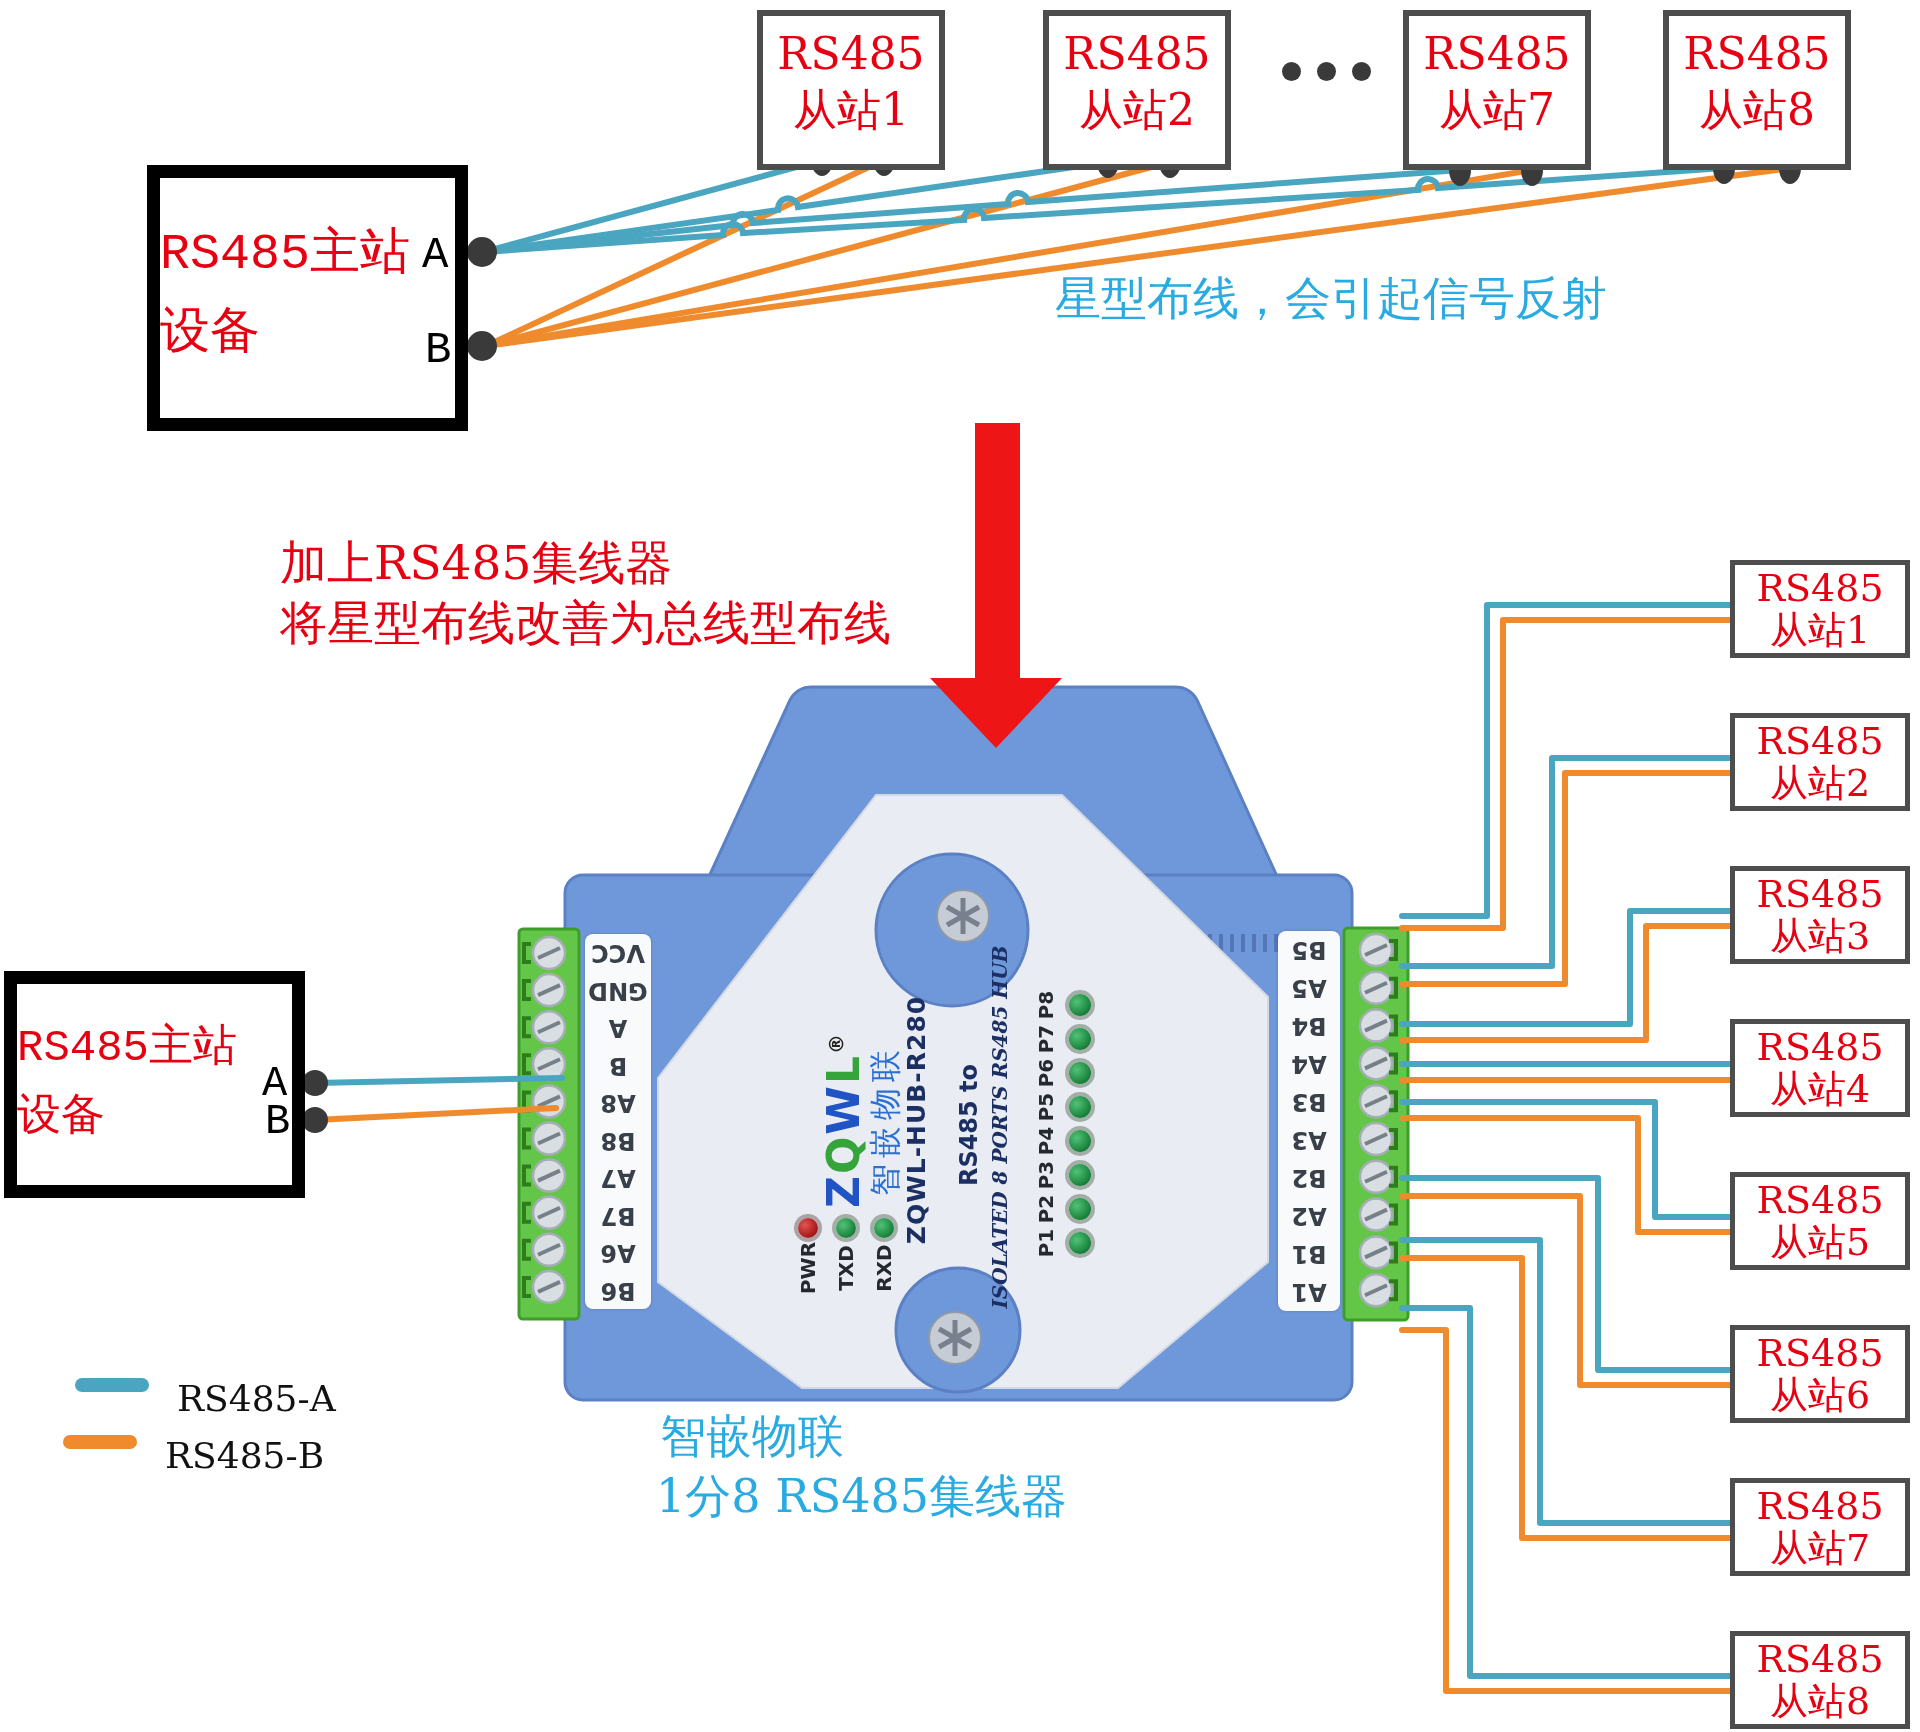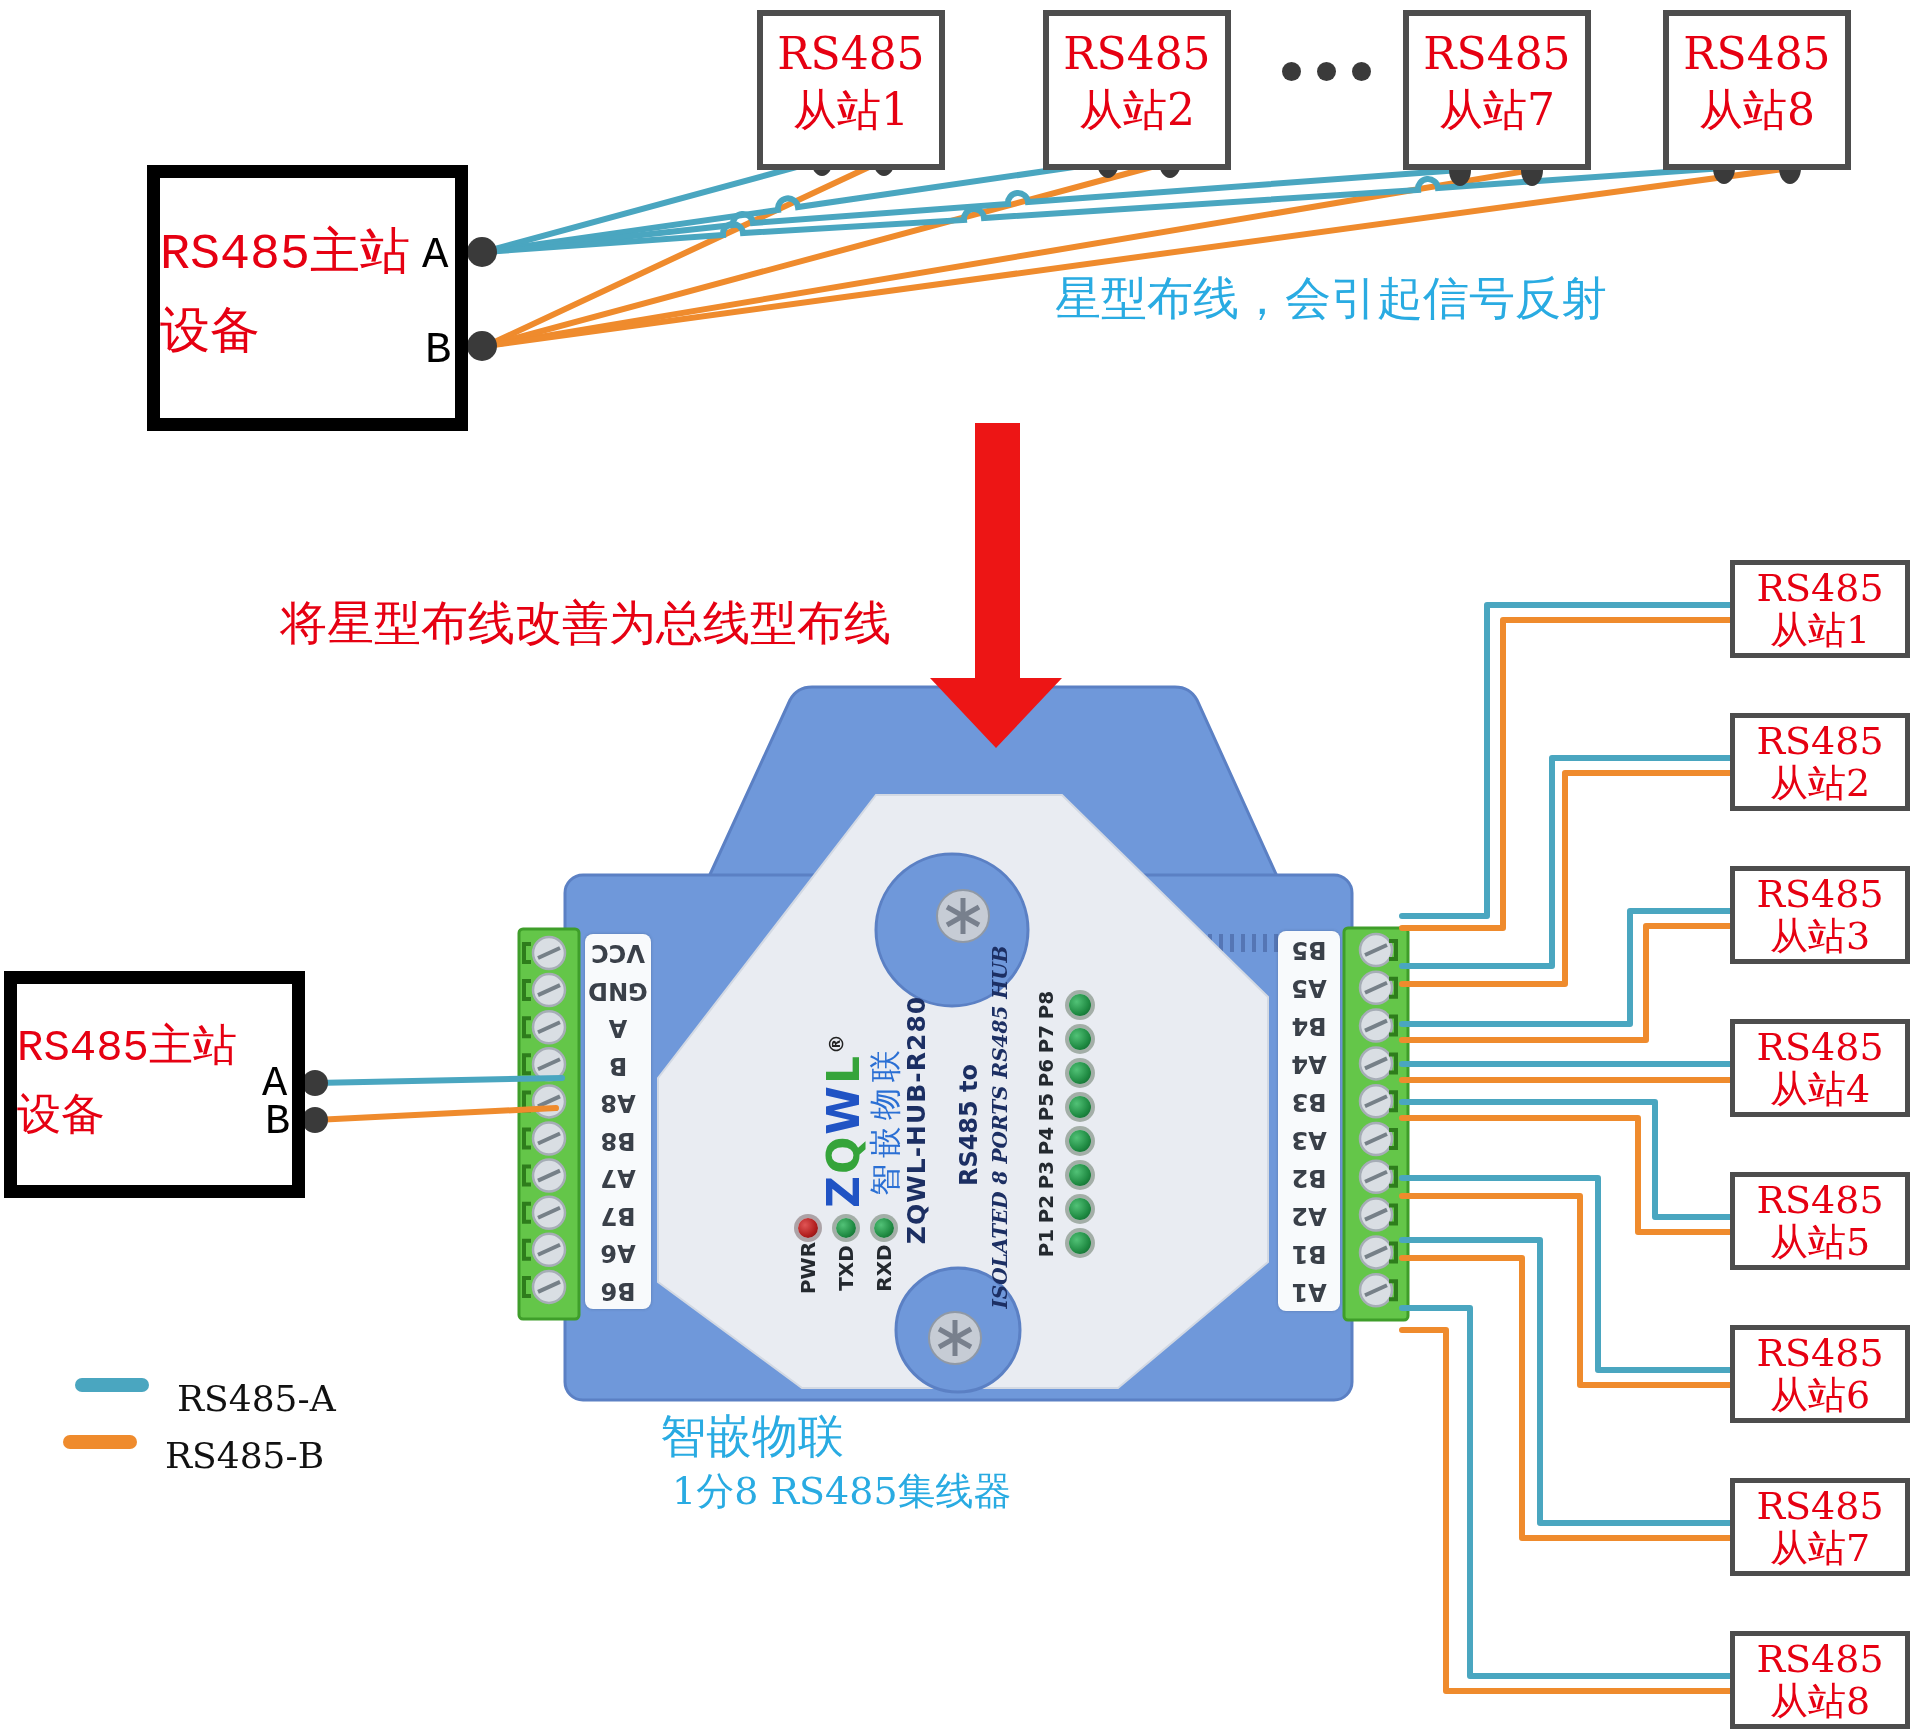--- a/index.html
+++ b/index.html
@@ -230,20 +230,21 @@
   </div>
 
   <div class="ov" style="left:1282px;top:62px;display:flex;gap:16px;">
     <div style="width:19px;height:19px;border-radius:50%;background:#3a3a3a;"></div>
     <div style="width:19px;height:19px;border-radius:50%;background:#3a3a3a;"></div>
     <div style="width:19px;height:19px;border-radius:50%;background:#3a3a3a;"></div>
   </div>
 
   <div class="ov cap-cyan center-txt" style="left:1055px;top:268px;width:590px;font-size:46px;">星型布线，会引起信号反射</div>
 
+  <div class="ov cap-red center-txt" style="left:280px;top:532px;width:740px;font-size:47px;">加上RS485集线器</div>
   <div class="ov cap-red center-txt" style="left:280px;top:592px;width:740px;font-size:47px;">将星型布线改善为总线型布线</div>
 
   <div class="master" style="left:4px;top:971px;width:275px;height:201px;">
     <div class="t1" style="font-size:44px;margin-top:32px;margin-right:50px;">RS485主站</div>
     <div class="t2" style="font-size:44px;margin-top:10px;margin-right:50px;">设备</div>
     <span class="port-label" style="left:245px;top:78px;font-size:42px;">A</span>
     <span class="port-label" style="left:248px;top:116px;font-size:42px;">B</span>
   </div>
 
   <div class="strip" id="strip-left" style="left:585px;top:934px;width:66px;height:375px;">
@@ -275,21 +276,21 @@
     <div class="logo-line"><span id="logo-letters"><span class="c0">Z</span><span class="c1">Q</span><span class="c2">W</span><span class="c3">L</span></span><span class="logo-reg">®</span></div>
     <div class="brand-line">智嵌物联</div>
   </div>
   <div class="rot model-txt" style="left:916px;top:1120px;">ZQWL-HUB-R280</div>
   <div class="rot desc1-txt" style="left:969px;top:1125px;">RS485 to</div>
   <div class="rot desc2-txt" style="left:1000px;top:1127px;">ISOLATED 8 PORTS RS485 HUB</div>
   <div id="status-leds"></div>
   <div id="port-leds"></div>
 
   <div class="ov cap-cyan center-txt" style="left:660px;top:1406px;width:600px;font-size:46px;">智嵌物联</div>
-  <div class="ov cap-cyan center-txt" style="left:672px;top:1466px;width:600px;font-size:38px;">1分8 RS485集线器</div>
+  <div class="ov cap-cyan center-txt" style="left:656px;top:1466px;width:600px;font-size:46px;">1分8 RS485集线器</div>
 
   <div id="legend"></div>
 
 <div class="slave-box top" style="left: 757px; top: 10px;">
       <div>RS485</div>
       <div>从站1</div>
     </div>
     <div class="slave-box top" style="left: 1043px; top: 10px;">
       <div>RS485</div>
       <div>从站2</div>

